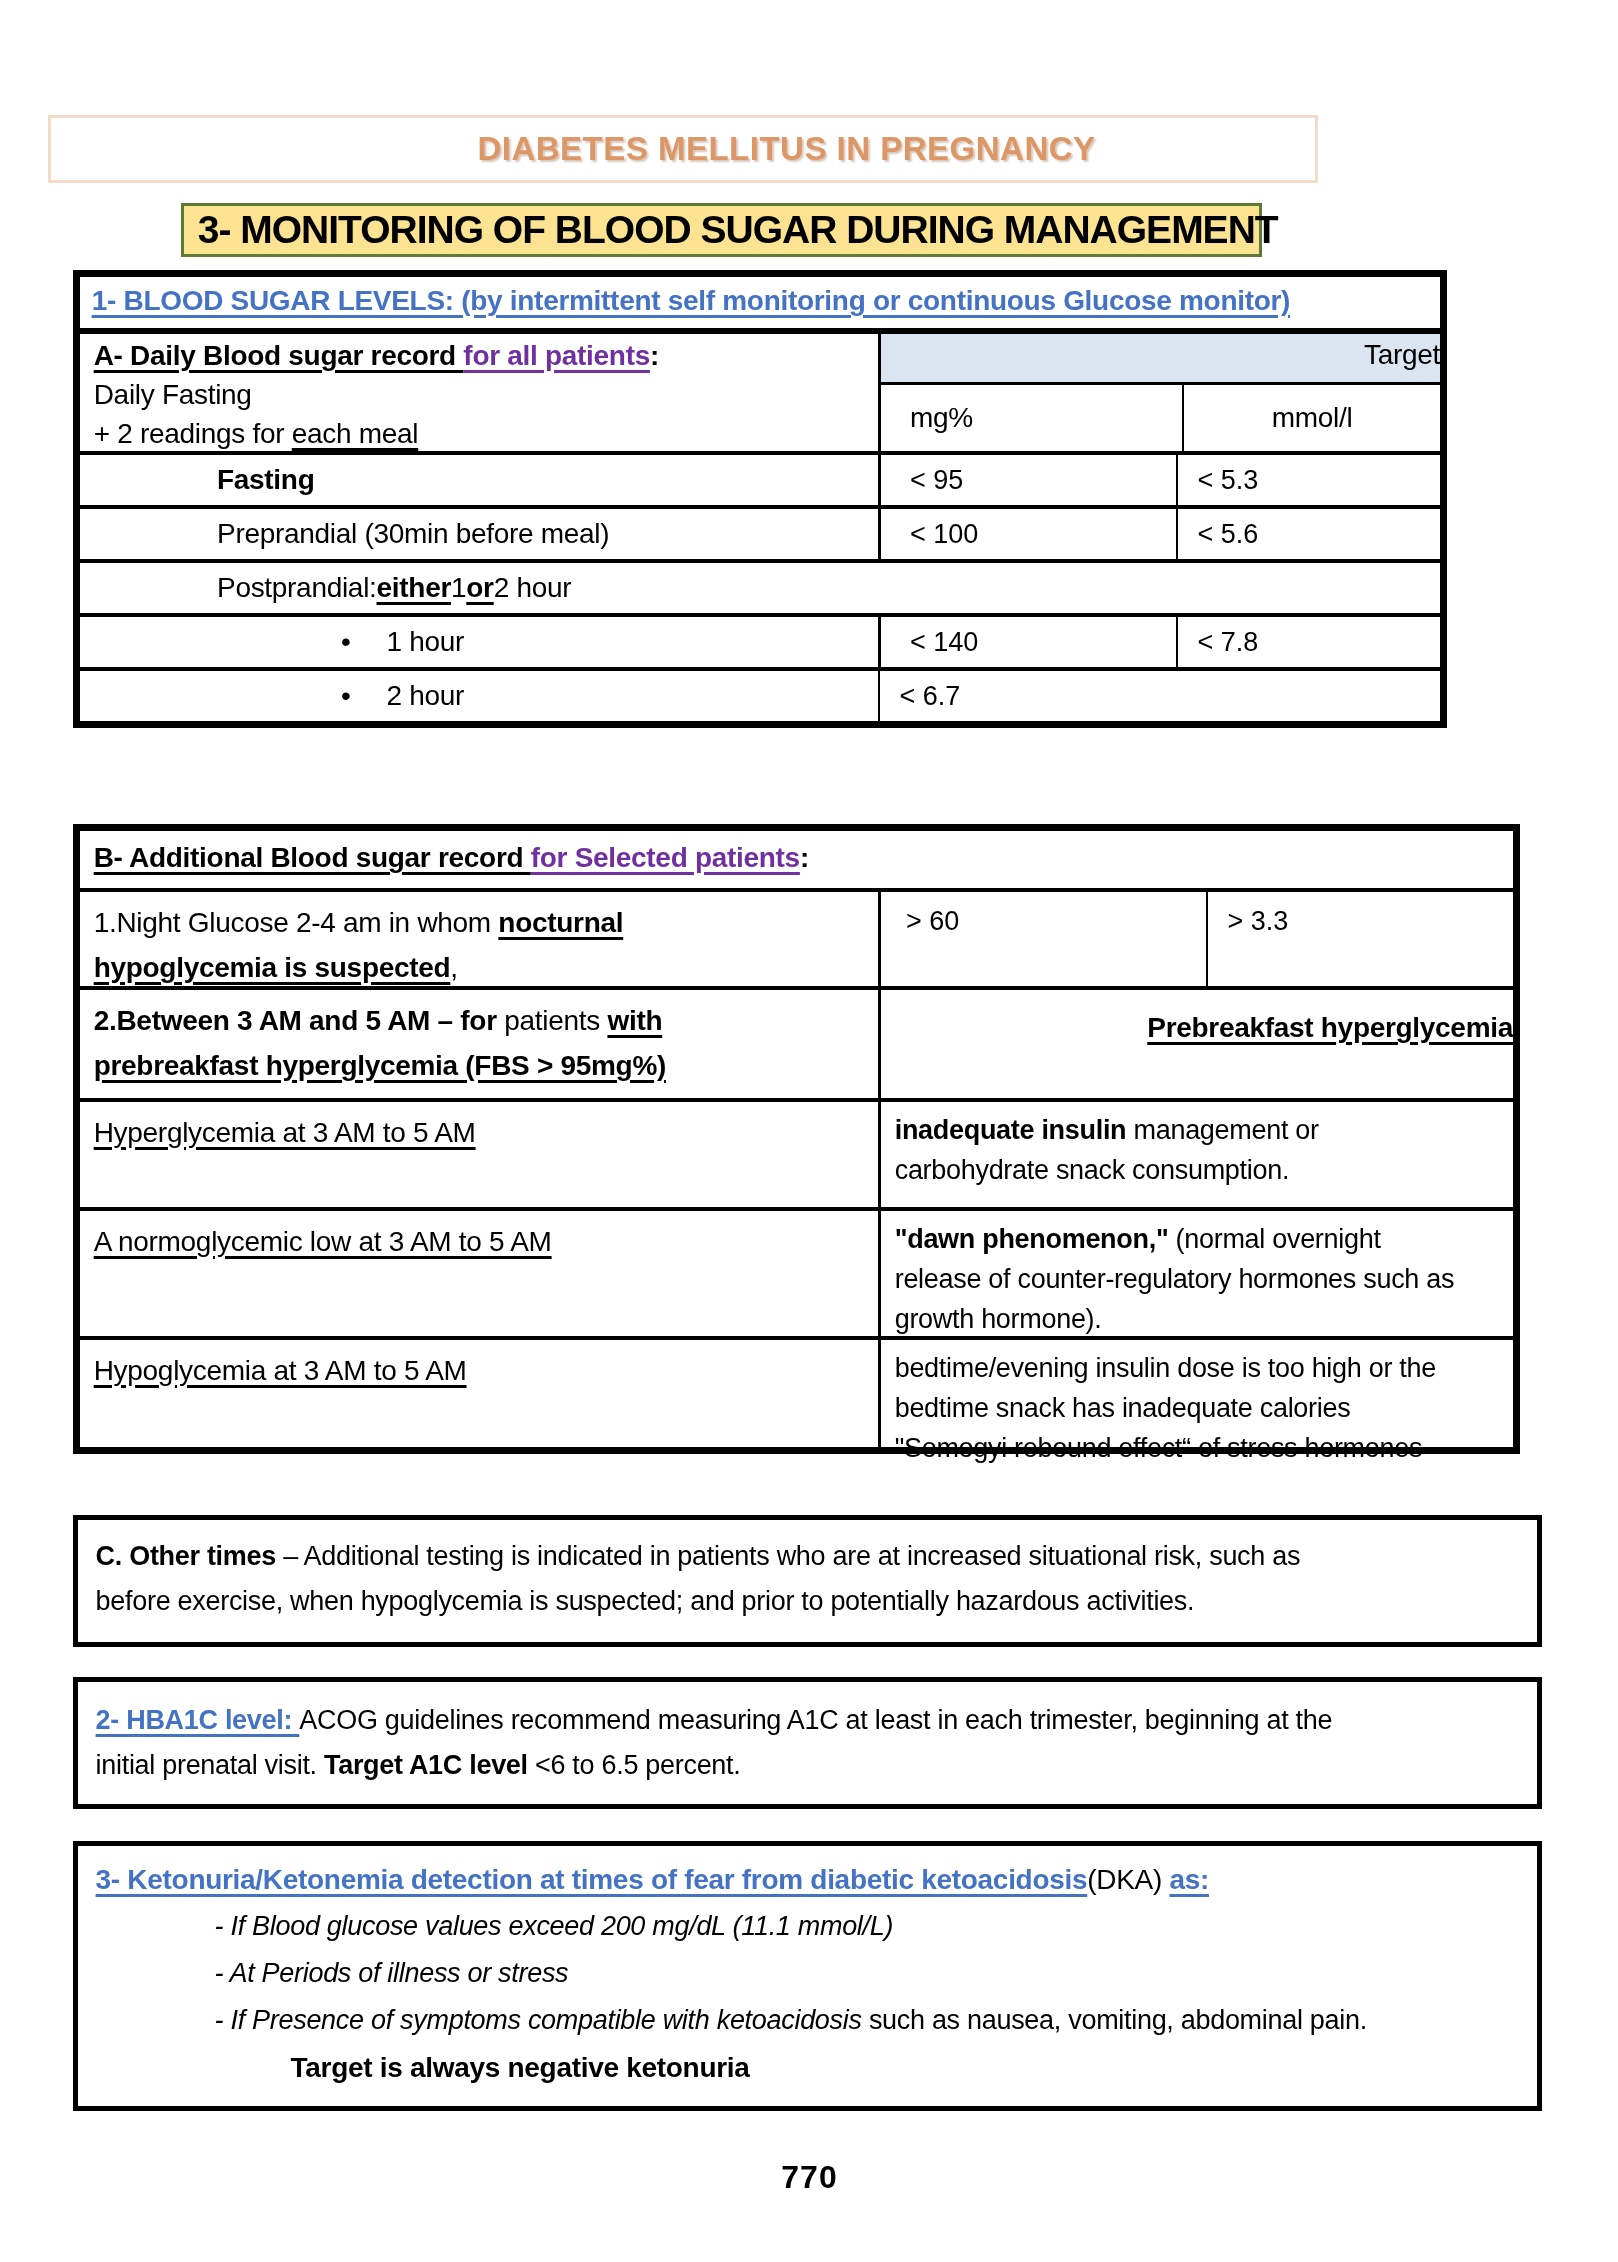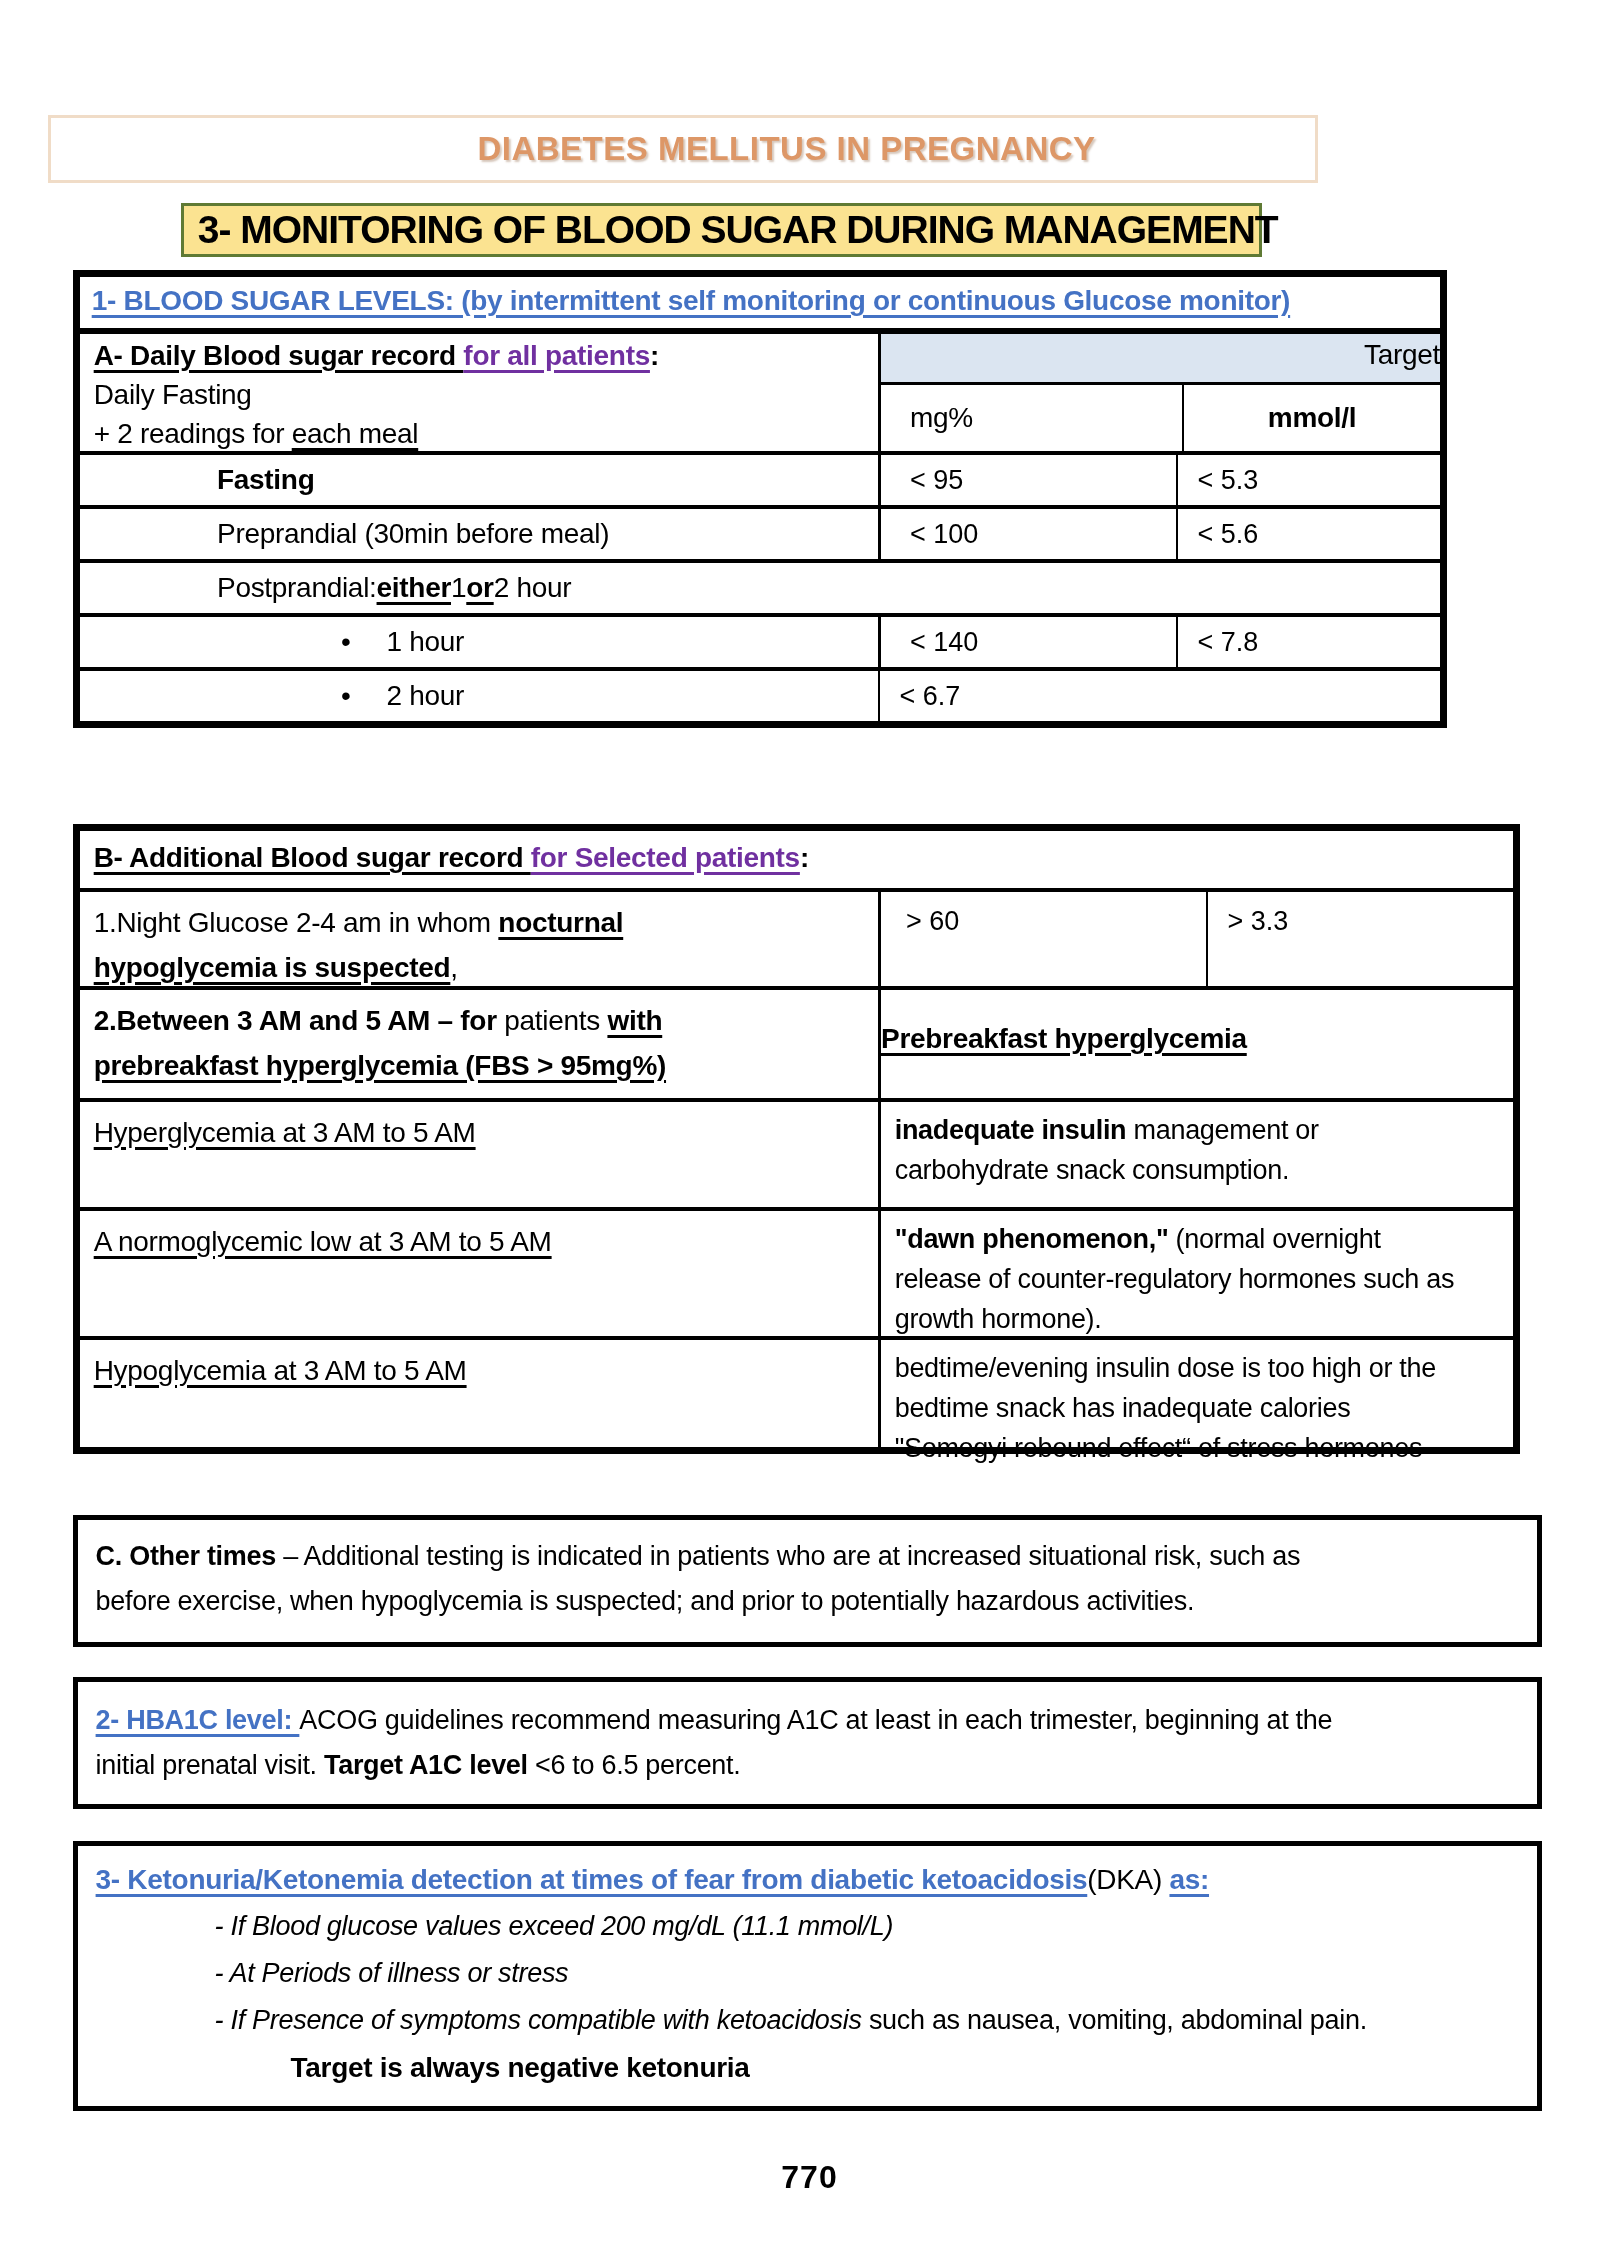--- a/index.html
+++ b/index.html
@@ -40,37 +40,37 @@
   
   .table1{left:73px;top:270px;width:1374px;}
   .t1-title{height:51px;line-height:47px;padding-left:11.7px;font-size:28px;white-space:nowrap;}
   .t1-intro{display:flex;border-top:6.8px solid #000;height:123px;box-sizing:border-box;}
   .t1-intro-left{width:798px;box-sizing:border-box;padding:2px 0 0 13.7px;font-size:28px;line-height:39px;}
   .t1-intro-right{flex:1;display:flex;flex-direction:column;border-left:3.9px solid #000;}
   .t1-target{height:51px;box-sizing:border-box;background:var(--target-bg,#dbe5f1);
     border-bottom:3.9px solid #000;text-align:right;font-size:28px;line-height:41px;}
   .t1-units{flex:1;display:flex;}
   .t1-unit-mg{width:301px;box-sizing:border-box;padding-left:29px;display:flex;align-items:center;font-size:28px;}
-  .t1-unit-mmol{flex:1;border-left:2.9px solid #000;display:flex;align-items:center;justify-content:center;font-size:28px;font-weight:bold;}
+  .t1-unit-mmol{flex:1;border-left:2.9px solid #000;display:flex;align-items:center;justify-content:center;font-size:28px;}
   .t1-row{display:flex;border-top:4.9px solid #000;height:54px;box-sizing:border-box;}
   .t1-label{width:798px;box-sizing:border-box;display:flex;align-items:center;font-size:28px;}
   .ind1{padding-left:137px}
   .ind2{padding-left:261px}
   .t1-mg{width:298px;box-sizing:border-box;border-left:3.9px solid #000;display:flex;align-items:center;padding-left:29px;font-size:27px;letter-spacing:0;}
   .t1-mmol{flex:1;border-left:2.9px solid #000;display:flex;align-items:center;padding-left:19.5px;font-size:27px;letter-spacing:0;}
   .t1-span{border-top:4.9px solid #000;height:54px;box-sizing:border-box;display:flex;align-items:center;padding-left:137px;font-size:28px;}
 
   
   .table2{left:73px;top:824px;width:1447px;}
   .t2-title{height:57px;line-height:53px;padding-left:13.7px;font-size:28px;white-space:nowrap;}
   .t2-row{display:flex;border-top:4.9px solid #000;box-sizing:border-box;}
   .t2-left{width:798px;box-sizing:border-box;padding:7.8px 19.5px 0 13.7px;font-size:28px;line-height:45px;}
   .t2-mid{width:328px;box-sizing:border-box;border-left:3.9px solid #000;padding:13.7px 0 0 25px;font-size:27px;letter-spacing:0;}
   .t2-right{flex:1;box-sizing:border-box;border-left:2.9px solid #000;padding:13.7px 0 0 19.5px;font-size:27px;letter-spacing:0;}
-  .t2-right-span{flex:1;box-sizing:border-box;border-left:3.9px solid #000;text-align:left;padding-top:33px;font-size:28px;}
+  .t2-right-span{flex:1;box-sizing:border-box;border-left:3.9px solid #000;text-align:right;padding-top:22px;font-size:28px;}
   .t2-body{flex:1;box-sizing:border-box;border-left:3.9px solid #000;padding:7.8px 7.8px 0 13.7px;font-size:27px;line-height:40px;}
   .h100{height:98px}.h115{height:112px}.h112{height:109px}.h132{height:129px}.h114{height:111px}
 
   
   .note{position:absolute;left:73px;width:1469px;box-sizing:border-box;border:5.9px solid #000;background:#fff;font-size:27px;}
   .note-c{top:1515px;padding:13.7px 17.6px;line-height:45px;min-height:132px;}
   .note-h{top:1677px;padding:15.6px 17.6px;line-height:45px;min-height:132px;}
   .note-k{top:1841px;padding:9.8px 17.6px 15.6px 17.6px;min-height:212px;}
   .k-title{line-height:47px;font-size:28px;white-space:nowrap;}
   .k-line{padding-left:119px;line-height:47px;font-size:27px;}

